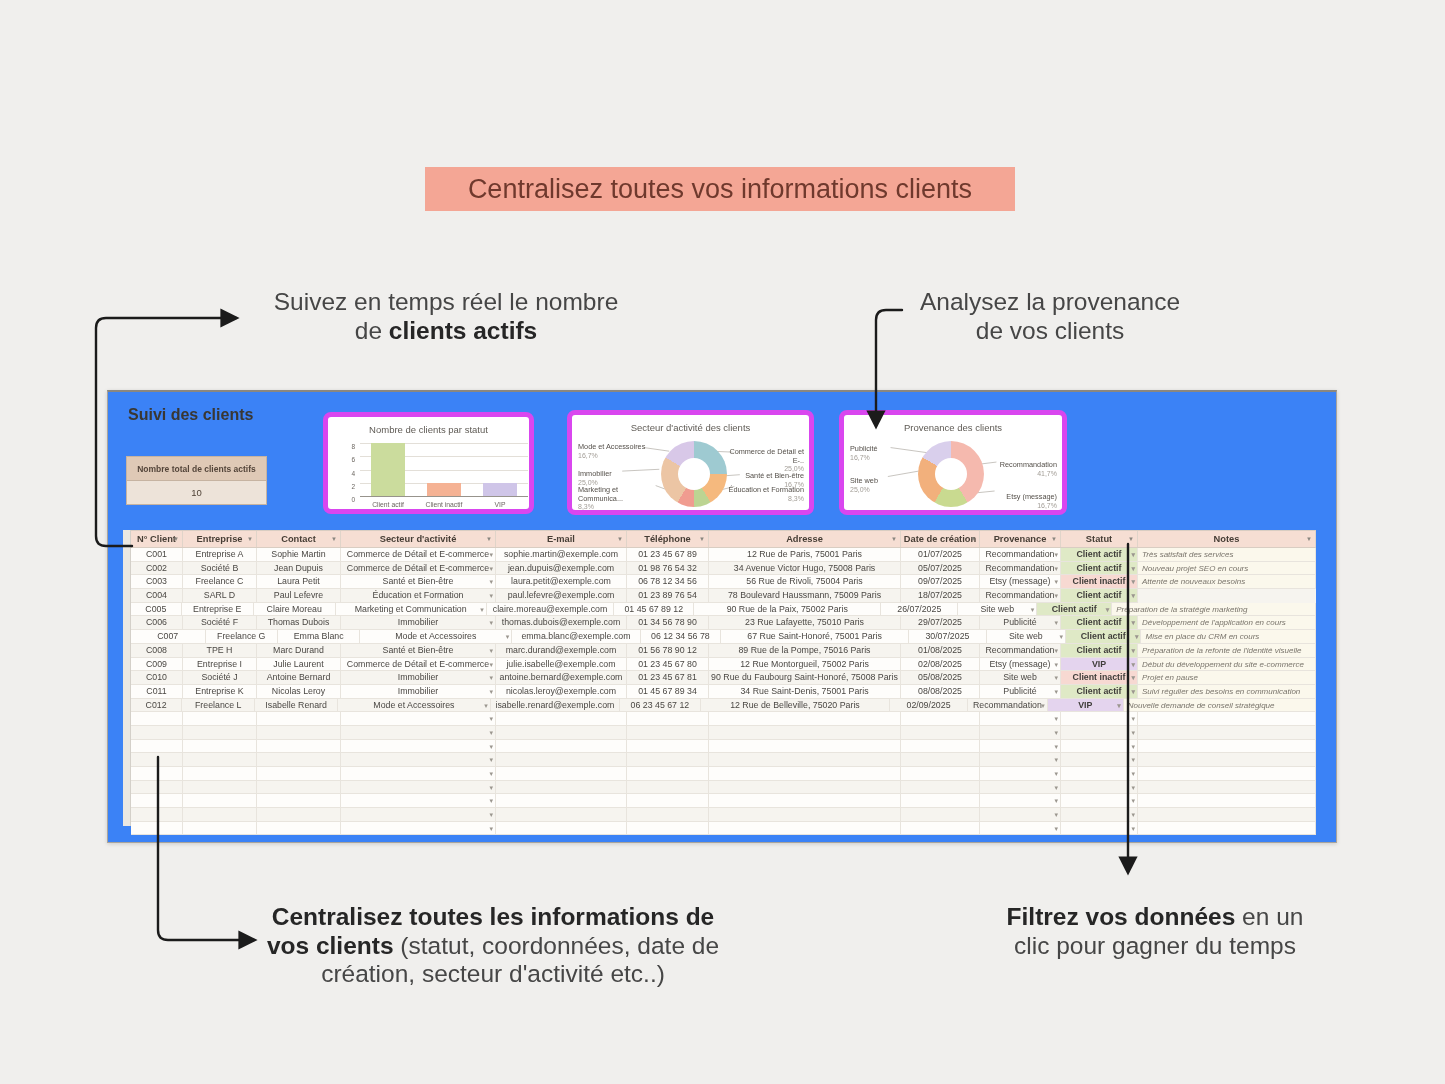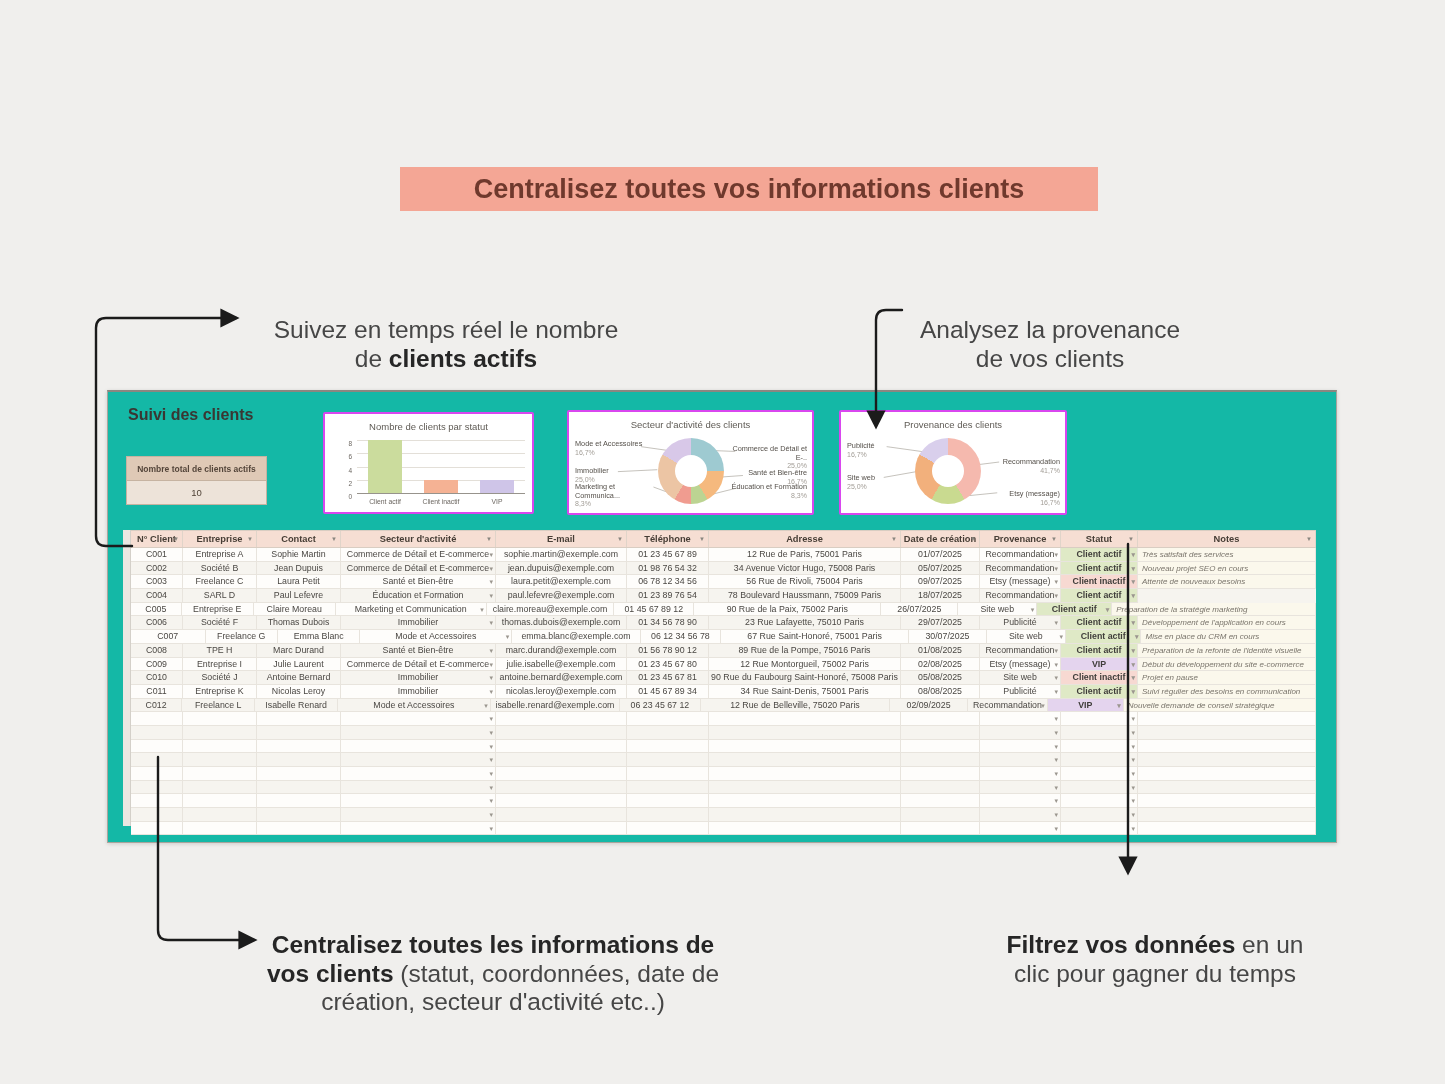--- a/index.html
+++ b/index.html
@@ -3,44 +3,44 @@
 <meta charset="utf-8">
 <style>
   * { margin:0; padding:0; box-sizing:border-box; }
   html,body { width:1445px; height:1084px; }
   body { font-family:"Liberation Sans", sans-serif; background:#f0efed; position:relative; overflow:hidden; }
   .page { position:absolute; inset:0; width:1445px; height:1084px; background:#f0efed; }
 
   
   .title { position:absolute; top:55px; left:0; width:100%; text-align:center;
            font-size:74px; font-weight:800; color:#2d2c2a; letter-spacing:1px; }
-  .subtitle { position:absolute; left:400px; top:167px; width:698px; height:44px;
-              background:#f4a695; color:#6f392d; font-size:27px; line-height:44px; text-align:center;font-weight:bold; }
-
-  
-  .ann { position:absolute; text-align:center; font-size:24.5px; line-height:28.5px; color:#464646;margin-top:28px; }
+  .subtitle { position:absolute; left:425px; top:167px; width:590px; height:44px;
+              background:#f4a695; color:#6f392d; font-size:27px; line-height:44px; text-align:center; }
+
+  
+  .ann { position:absolute; text-align:center; font-size:24.5px; line-height:28.5px; color:#464646; }
   .ann b { color:#262626; font-weight:700; }
   .ann-tl { left:262px; top:288px; width:368px; }
   .ann-tr { left:880px; top:288px; width:340px; }
   .ann-bl { left:262px; top:903px; width:462px; }
   .ann-br { left:995px; top:903px; width:320px; }
 
   
   .sheet { position:absolute; left:107px; top:390px; width:1230px; height:453px;
-           background:#14b8a6; border:1px solid #a9a49c; border-top:2px solid #8b8780;
+           background:#3b82f6; border:1px solid #a9a49c; border-top:2px solid #8b8780;
            box-shadow:0 1px 4px rgba(0,0,0,.15); }
   .sheet-heading { position:absolute; left:20px; top:14px; font-size:16px; font-weight:700; color:#393733; }
 
   .statbox { position:absolute; left:18px; top:64px; width:141px; border:1px solid #c6b3a1; }
   .statbox-label { background:#dfc9b6; color:#54453a; font-size:8.5px; font-weight:700;
                    text-align:center; line-height:24px; height:24px; border-bottom:1px solid #c6b3a1; }
   .statbox-value { background:#ede3d9; color:#4f4236; font-size:9.5px; font-weight:400;
                    text-align:center; line-height:23px; height:23px; }
 
-  .card { position:absolute; background:#ffffff; border:2px solid #d946ef; border-radius:2px; }
+  .card { position:absolute; background:#ffffff; border:5px solid #d946ef; border-radius:8px; }
   .card-1 { left:215px; top:20px;  width:211px; height:102px; }
   .card-2 { left:459px; top:18px;  width:247px; height:105px; }
   .card-3 { left:731px; top:18px;  width:228px; height:105px; }
   .card-title { position:absolute; top:7px; left:0; width:100%; text-align:center;
                 font-size:9.5px; color:#5f5b55; }
 
   
   .bar-plot { position:absolute; left:32px; top:27px; width:168px; height:53px; }
   .gridline { position:absolute; left:0; width:100%; height:1px; background:#e3dfd8; }
   .gridline.axis { background:#97938c; }

